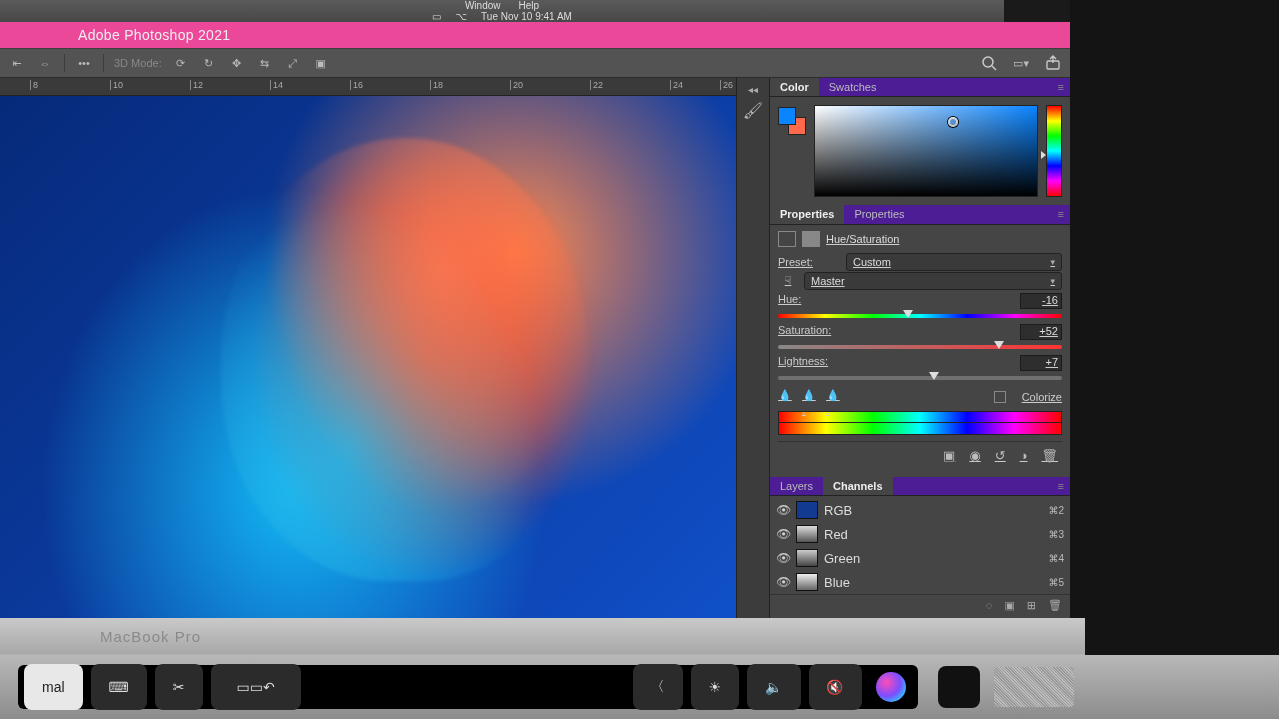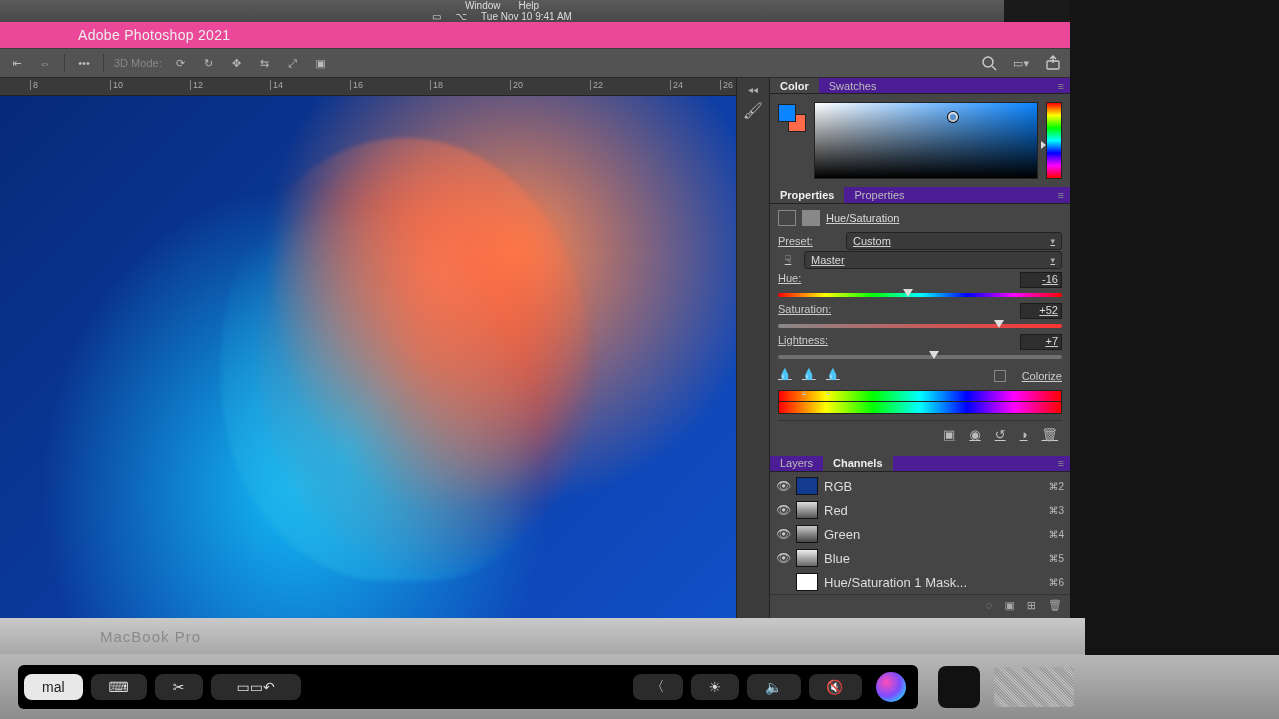--- a/index.html
+++ b/index.html
@@ -96,21 +96,21 @@
 .ch-name { flex:1; font-size:13px; white-space:nowrap; overflow:hidden; text-overflow:ellipsis;}
 .ch-short { color:#bbb; font-size:10px;}
 .ch-footer { display:flex; justify-content:flex-end; gap:12px; padding:4px 8px; color:#aaa; border-top:1px solid #333;}
 
 
 .screen-wrap { position:absolute; left:0; top:0;}
 .bezel-bottom { width:1085px; height:36px; background:linear-gradient(#c9c9c9,#a8a8a8); border-radius:0 0 0 0; color:#8a8a8a; display:flex; align-items:center; padding-left:100px; font-size:15px; letter-spacing:1px;}
 .hinge { width:1085px; height:20px; background:linear-gradient(#b5b5b5 0%, #7d7d7d 60%, #555 100%); border-radius:0 0 6px 6px; position:relative;}
 .touchbar-area { height:64px; background:linear-gradient(#b8b8b8,#8c8c8c); display:flex; align-items:center; padding:0 18px; gap:14px;}
 .touchbar { flex:0 0 900px; height:44px; background:#000; border-radius:6px; display:flex; align-items:center; padding:0 6px; gap:8px;}
-.tb-btn { height:26px; background:#2b2b2b; border-radius:8px; display:flex; align-items:center; justify-content:center; color:#ddd; font-size:14px; padding:0 18px;}
+.tb-btn { height:46px; background:#2b2b2b; border-radius:8px; display:flex; align-items:center; justify-content:center; color:#ddd; font-size:14px; padding:0 18px;}
 .tb-btn.wide{ padding:0 26px;}
 .siri { width:30px;height:30px;border-radius:50%; background:radial-gradient(circle at 35% 35%, #ff4db8, #7a4dff 50%, #26d9ff 85%);}    
 .touchid { width:42px; height:42px; background:#111; border-radius:8px; margin-left:6px;}
 .speaker { width:80px; height:40px; background:repeating-linear-gradient(45deg,#999,#999 1px,#bbb 1px,#bbb 2px); border-radius:4px;}
 
 .right-dark { position:absolute; right:0; top:0; width:209px; height:719px; background:#141414;}
 
 svg{ display:block;}
 </style>
 </head>
@@ -312,26 +312,20 @@
               <span class="thumb-sq g"></span>
             <span class="ch-name">Green</span>
             <span class="ch-short">⌘4</span>
           </div>
           <div class="ch-row">
             <span class="eye">👁</span>
               <span class="thumb-sq b"></span>
             <span class="ch-name">Blue</span>
             <span class="ch-short">⌘5</span>
           </div>
-          <div class="ch-row">
-            <span class="eye"> </span>
-              <span class="thumb-sq w"></span>
-            <span class="ch-name">Hue/Saturation 1 Mask...</span>
-            <span class="ch-short">⌘6</span>
-          </div>
           <div class="ch-footer">
             <span>◌</span>
             <span>▣</span>
             <span>⊞</span>
             <span>🗑</span>
           </div>
         </div>
       </div>
     </div>
   </div>

